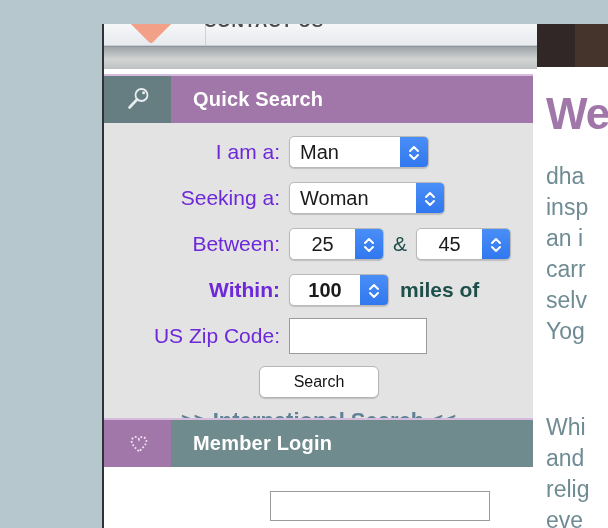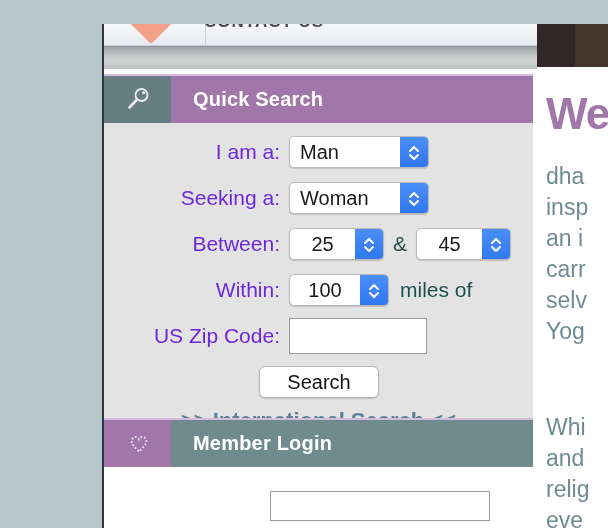--- a/index.html
+++ b/index.html
@@ -196,21 +196,21 @@
     text-align: right;
     padding-right: 9px;
     box-sizing: border-box;
     font-size: 21px;
     color: #6d28d9;
     white-space: nowrap;
   }
   .row-iama    { top: 10px; }
   .row-seeking { top: 56px; }
   .row-between { top: 102px; }
-  .row-within  { top: 148px; }
+  .row-within  { top: 148px; font-weight: bold; }
   .row-zip     { top: 194px; }
   .row-button  { top: 240px; }
 
   
   .mac-select {
     position: relative;
     display: inline-block;
     height: 32px;
     background: #ffffff;
     border: 1px solid #b9b9b9;
@@ -239,21 +239,21 @@
     right: 0; top: 0;
     width: 28px; height: 32px;
     background: linear-gradient(#4a8ef7, #2f76ef);
   }
   .mac-select .ms-arrows svg {
     position: absolute;
     left: 7px; top: 6px;
   }
 
   .sel-iama    { width: 140px; }
-  .sel-seeking { width: 140px; }
+  .sel-seeking { width: 156px; }
   .sel-age     { width: 95px; }
   .sel-within  { width: 100px; }
 
   .amp {
     font-size: 21px;
     color: #1e4f4b;
     margin: 0 9px;
     line-height: 32px;
   }
   .unit {
@@ -277,21 +277,21 @@
   }
 
   .search-btn {
     margin-left: 155px;
     width: 120px;
     height: 32px;
     background: #ffffff;
     border: 1px solid #b5b5b5;
     border-radius: 6px;
     box-shadow: 0 1px 1px rgba(0,0,0,0.16);
-    font-size: 20px;
+    font-size: 16px;
     color: #141414;
     font-family: "Liberation Sans", sans-serif;
     cursor: pointer;
     line-height: 30px;
     padding: 0;
   }
 
   .intl-link {
     position: absolute;
     left: 0; top: 285px;

